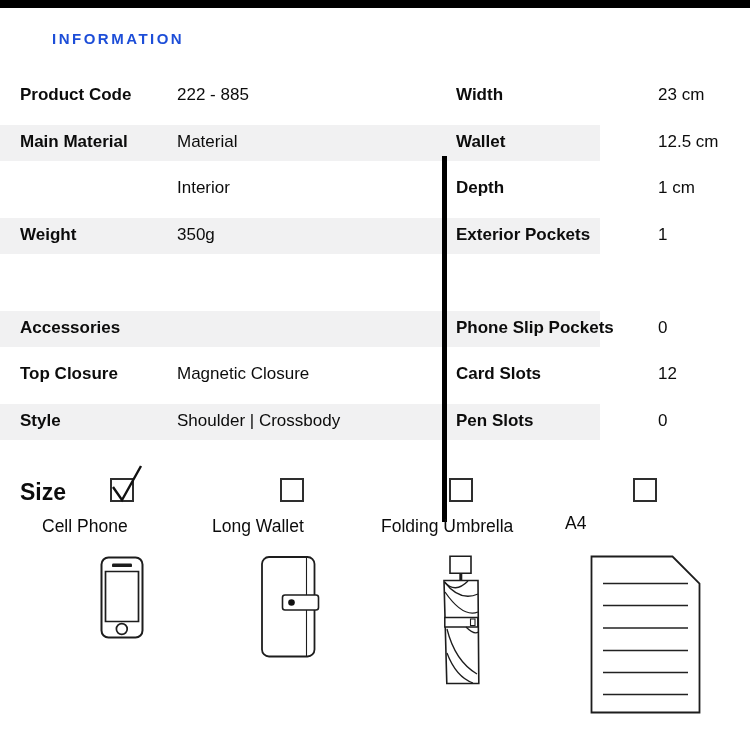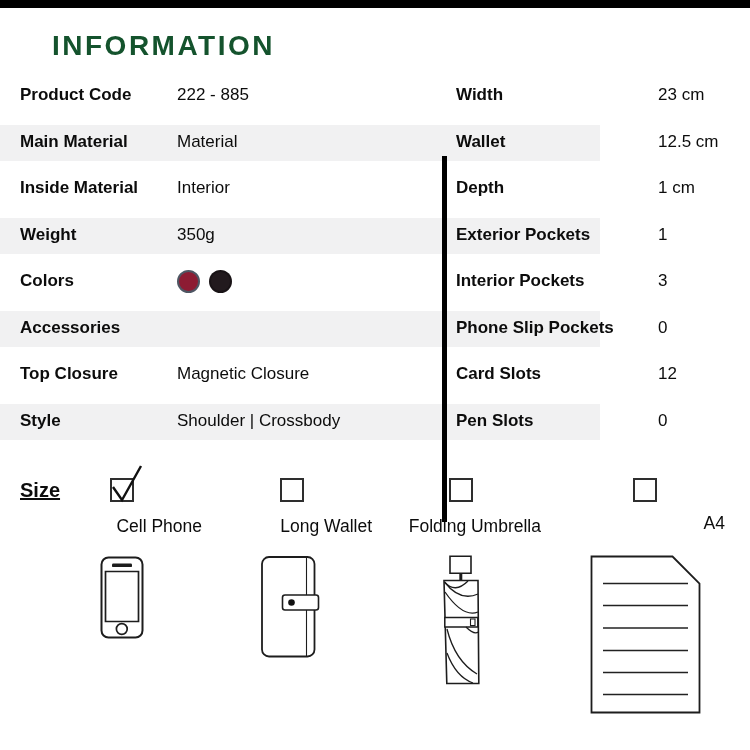--- a/index.html
+++ b/index.html
@@ -1,45 +1,45 @@
 <!DOCTYPE html>
 <html style="--bar: #000000; --shade: #f1f1f2; --ring: #4e5663; --text: #0c0c0c;"><head>
 <meta charset="utf-8">
 <style>
   * { margin:0; padding:0; box-sizing:border-box; }
   html,body { width:750px; height:750px; background:#fff; overflow:hidden; }
   body { font-family:"Liberation Sans","DejaVu Sans",sans-serif; color:var(--text,#0c0c0c); position:relative; }
 
   .top-bar { position:absolute; left:0; top:0; width:750px; height:8px; background:var(--bar,#000); }
 
-  .title { position:absolute; left:52px; top:30px; font-size:28px; font-weight:bold; letter-spacing:2.5px; color:#14532d; }
+  .title { position:absolute; left:52px; top:30px; font-size:15px; font-weight:bold; letter-spacing:2.5px; color:#1d4ed8; }
 
   .spec-table { position:absolute; left:0; top:76px; width:750px; height:372px; }
   .row { position:absolute; left:0; width:600px; height:46.5px; }
   .r0{top:0} .r1{top:46.5px} .r2{top:93px} .r3{top:139.5px} .r4{top:186px} .r5{top:232.5px} .r6{top:279px} .r7{top:325.5px}
   .row.shaded::before { content:""; position:absolute; left:0; right:0; top:2px; bottom:8px; background:var(--shade,#f1f1f2); z-index:0; }
   .cell { position:absolute; top:0; height:38px; display:flex; align-items:center; font-size:17px; z-index:1; white-space:nowrap; }
   .ll { left:20px; font-weight:bold; }
   .lv { left:177px; }
   .rl { left:456px; font-weight:bold; }
   .rv { left:658px; }
 
   .divider { position:absolute; left:441.5px; top:80px; width:5px; height:366px; background:var(--bar,#0a0a0a); }
 
   .swatch { display:inline-block; width:23px; height:23px; border-radius:50%; margin-right:9px; }
   .swatch.ringed { border:2.5px solid var(--ring,#4e5663); }
   .swatch.plain  { border:2.5px solid rgba(0,0,0,0.25); }
 
-  .size-title { position:absolute; left:20px; top:479px; font-size:20px; font-weight:bold;text-decoration:underline; }
+  .size-title { position:absolute; left:20px; top:479px; font-size:23px; font-weight:bold; }
 
   .checkbox { position:absolute; top:478px; width:24px; height:24px; border:2px solid #2e2e2e; background:#fff; }
   .cb0{left:110px} .cb1{left:280px} .cb2{left:449px} .cb3{left:633px}
   .checkmark { position:absolute; left:105px; top:459px; width:42px; height:46px; overflow:visible; }
 
-  .opt-label { position:absolute; top:516px; width:160px; text-align:right; font-size:17.5px; }
+  .opt-label { position:absolute; top:516px; width:160px; text-align:left; font-size:17.5px; }
   .ol0{left:42px} .ol1{left:212px} .ol2{left:381px} .ol3{left:565px; top:513px;}
 
   .icon-svg { position:absolute; }
   .icon-phone    { left:100px; top:556px; }
   .icon-wallet   { left:261px; top:556px; }
   .icon-umbrella { left:443px; top:555px; }
   .icon-a4       { left:590px; top:555px; }
   .icon-svg path, .icon-svg rect, .icon-svg line, .icon-svg circle, .icon-svg polyline { vector-effect:non-scaling-stroke; }
 </style>
 </head>
@@ -61,42 +61,32 @@
     </div>
 
     <div class="row r1 shaded">
       <span class="cell ll">Main Material</span>
       <span class="cell lv">Material</span>
       <span class="cell rl">Wallet</span>
       <span class="cell rv">12.5 cm</span>
     </div>
 
     <div class="row r2">
-      <span class="cell ll">Inside Material</span>
       <span class="cell lv">Interior</span>
       <span class="cell rl">Depth</span>
       <span class="cell rv">1 cm</span>
     </div>
 
     <div class="row r3 shaded">
       <span class="cell ll">Weight</span>
       <span class="cell lv">350g</span>
       <span class="cell rl">Exterior Pockets</span>
       <span class="cell rv">1</span>
     </div>
 
-    <div class="row r4">
-      <span class="cell ll">Colors</span>
-      <span class="cell lv">
-        <span class="swatch ringed" style="background-color: rgb(141, 28, 51);"></span>
-        <span class="swatch plain" style="background-color: rgb(34, 26, 30);"></span>
-      </span>
-      <span class="cell rl">Interior Pockets</span>
-      <span class="cell rv">3</span>
-    </div>
 
     <div class="row r5 shaded">
       <span class="cell ll">Accessories</span>
       <span class="cell rl">Phone Slip Pockets</span>
       <span class="cell rv">0</span>
     </div>
 
     <div class="row r6">
       <span class="cell ll">Top Closure</span>
       <span class="cell lv">Magnetic Closure</span>

